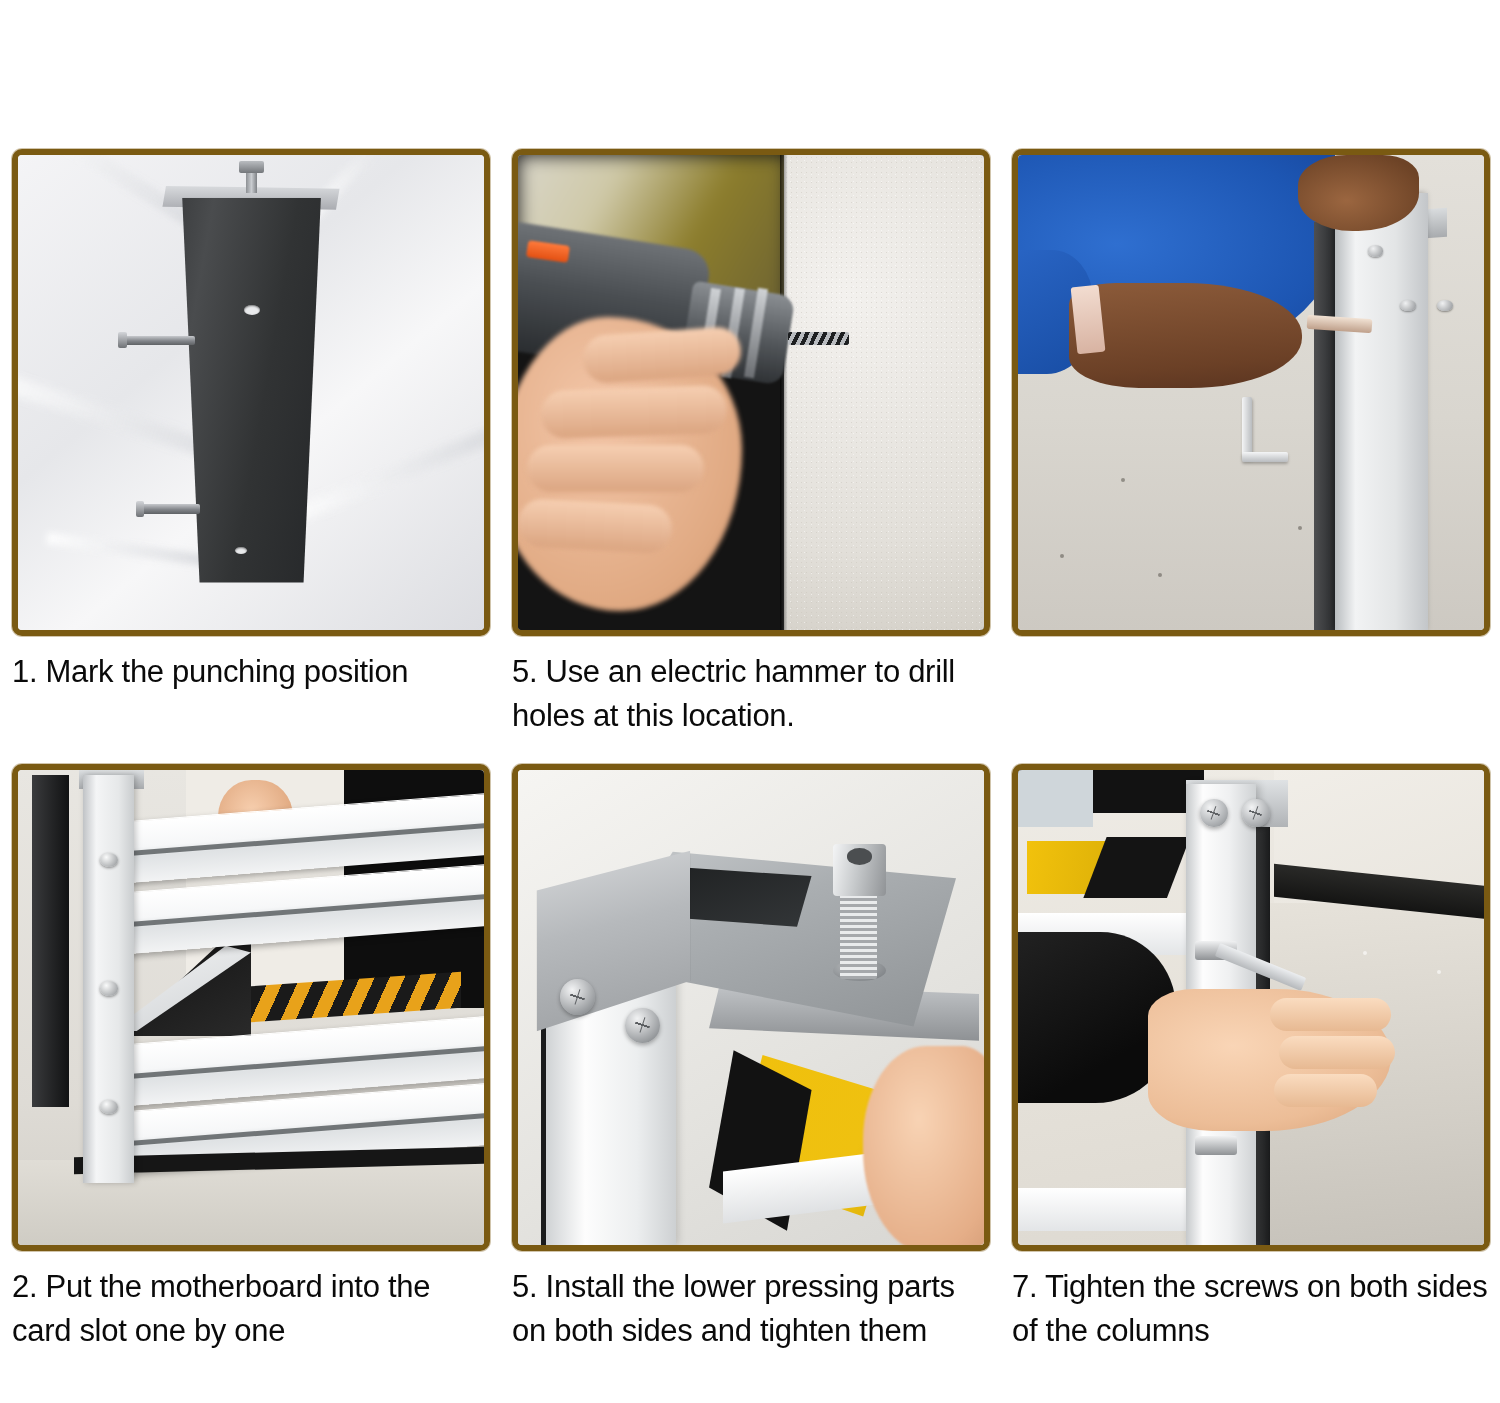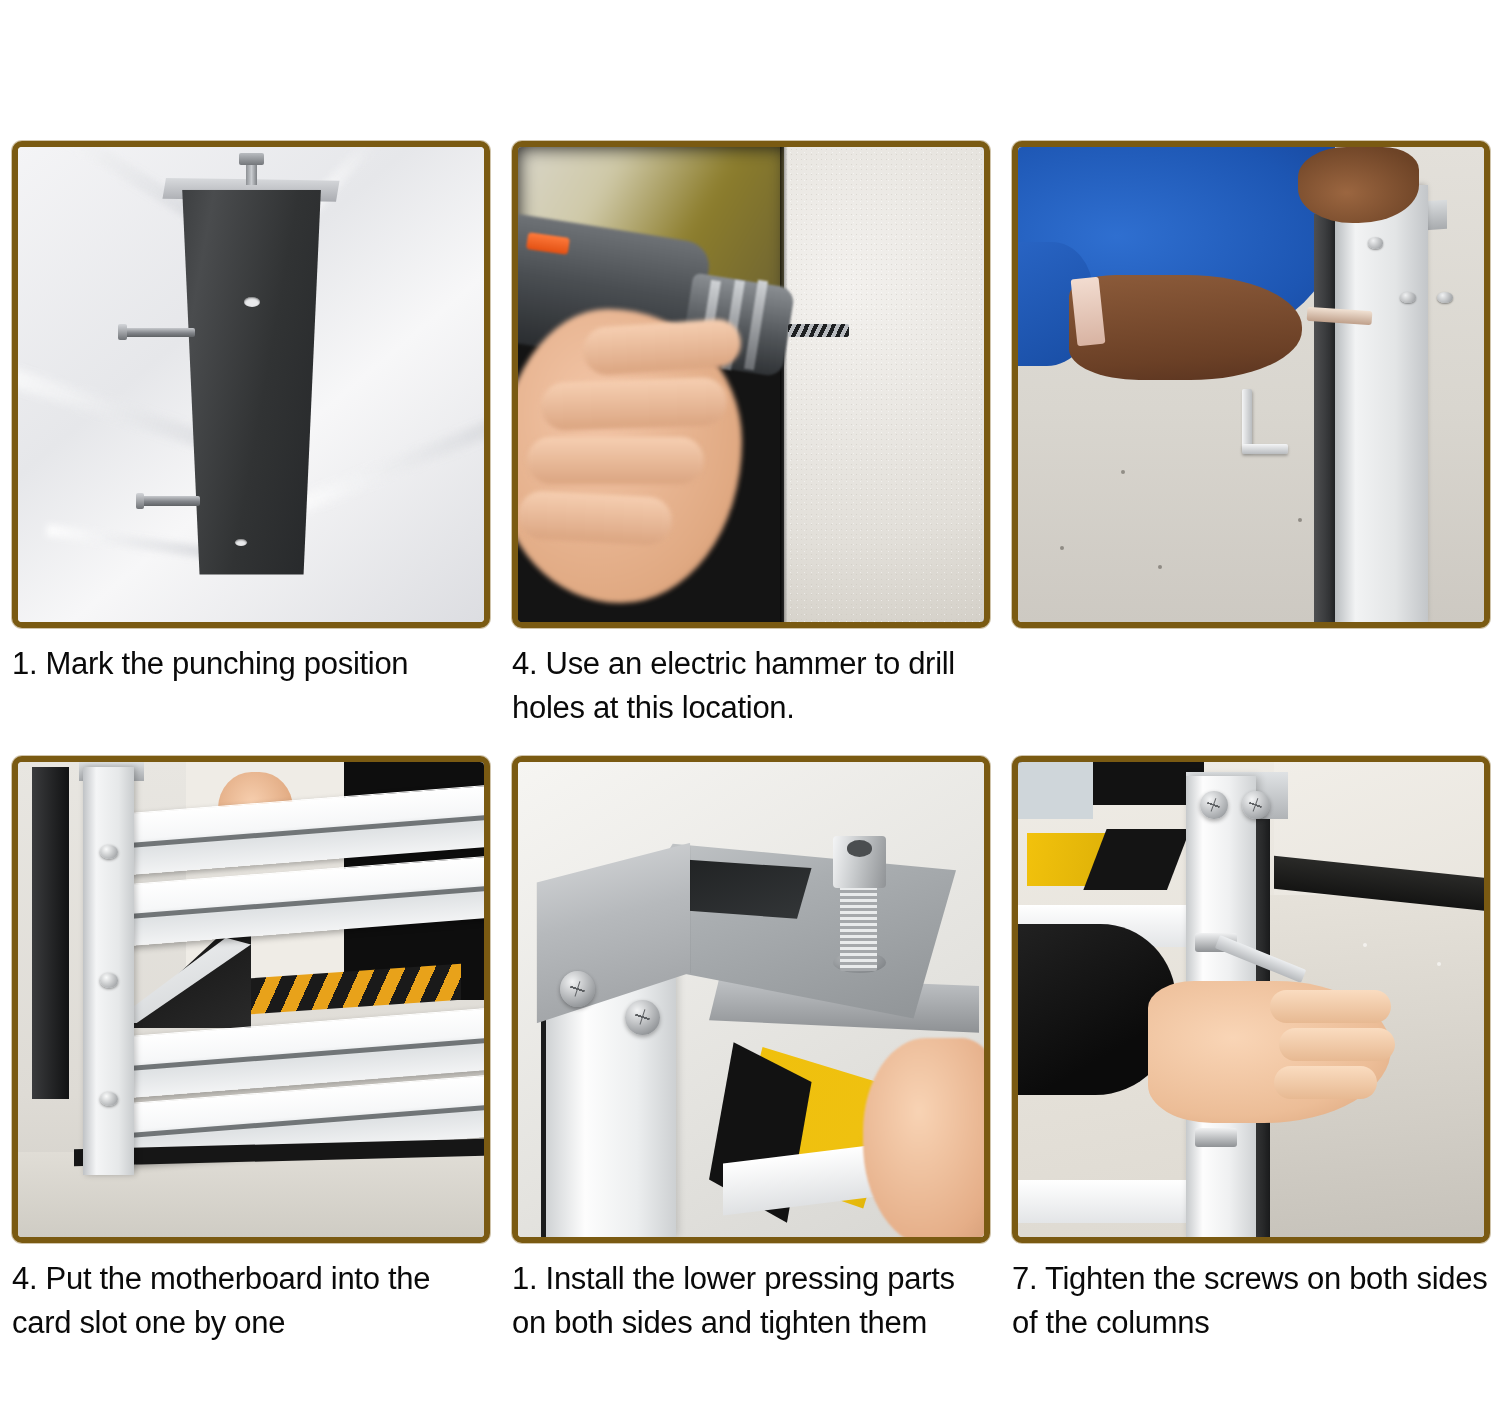--- a/index.html
+++ b/index.html
@@ -33,21 +33,21 @@
     color: #FFFEF0;
     -webkit-text-stroke: 11px #7a5a12;
     paint-order: stroke fill;
     white-space: nowrap;
     text-shadow: 0 0 1px #7a5a12;
   }
 
   
   .grid {
     position: absolute;
-    left: 0; top: 96px;
+    left: 0; top: 104px;
     width: 1500px;
     display: grid;
     grid-template-columns: 500px 500px 500px;
     grid-template-rows: auto auto;
   }
   .cell { padding: 0; }
   .frame {
     position: relative;
     margin: 45px 10px 0 12px;
     height: 487px;
@@ -508,21 +508,21 @@
             <div class="chuck-ring cr2"></div>
             <div class="chuck-ring cr3"></div>
           <div class="bit"></div>
           <div class="hand"></div>
           <div class="finger f1"></div>
             <div class="finger f2"></div>
           <div class="finger f3"></div>
             <div class="finger f4"></div>
         </div>
       </div>
-      <div class="caption">4. Use an electric hammer to drill holes at this location.</div>
+      <div class="caption">5. Use an electric hammer to drill holes at this location.</div>
     </div>
 
     <div class="cell row1">
       <div class="frame">
         <div class="photo p3">
           <div class="shirt"></div>
           <div class="shirt-sleeve"></div>
           <div class="col-top"></div>
           <div class="column-dark"></div>
           <div class="column"></div>
@@ -567,21 +567,21 @@
             </div>
           <div class="floor-edge"></div>
           <div class="post-dark"></div>
           <div class="post-cap"></div>
           <div class="post"></div>
           <div class="pbolt pb1"></div>
             <div class="pbolt pb2"></div>
             <div class="pbolt pb3"></div>
         </div>
       </div>
-      <div class="caption">4. Put the motherboard into the card slot one by one</div>
+      <div class="caption">2. Put the motherboard into the card slot one by one</div>
     </div>
 
     <div class="cell row2">
       <div class="frame">
         <div class="photo p5">
           <div class="wall"></div>
           <div class="hazard-y"></div>
           <div class="hazard-b"></div>
           <div class="board-w"></div>
           <div class="hand"></div>
@@ -592,21 +592,21 @@
           <div class="bracket-slot"></div>
           <div class="bracket-front"></div>
           <div class="screw s1"></div>
           <div class="screw s2"></div>
           <div class="bolt-collar"></div>
           <div class="bolt-shaft"></div>
           <div class="bolt-head"></div>
           <div class="bolt-hole"></div>
         </div>
       </div>
-      <div class="caption">1. Install the lower pressing parts on both sides and tighten them</div>
+      <div class="caption">5. Install the lower pressing parts on both sides and tighten them</div>
     </div>
 
     <div class="cell row2">
       <div class="frame">
         <div class="photo p6">
           <div class="wall"></div>
           <div class="floor"></div>
           <div class="baseboard"></div>
           <div class="top-shade"></div>
           <div class="top-wall"></div>

